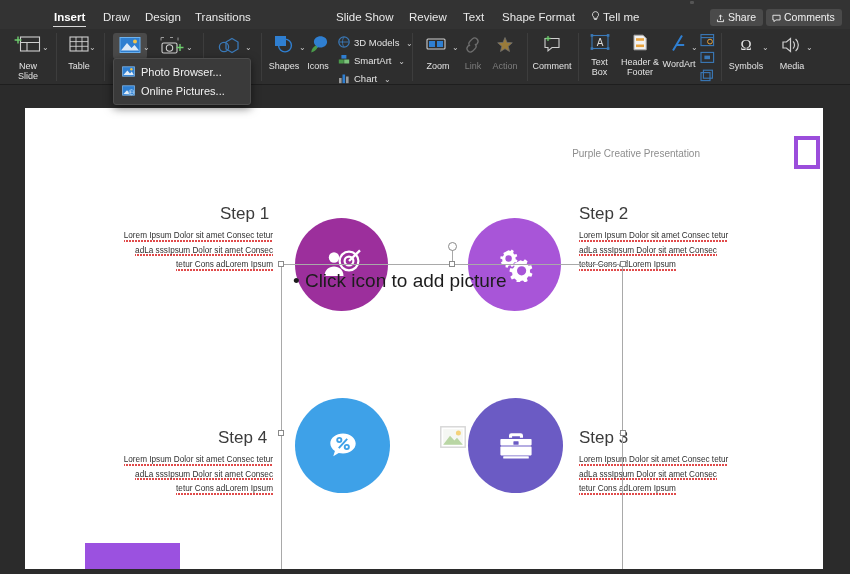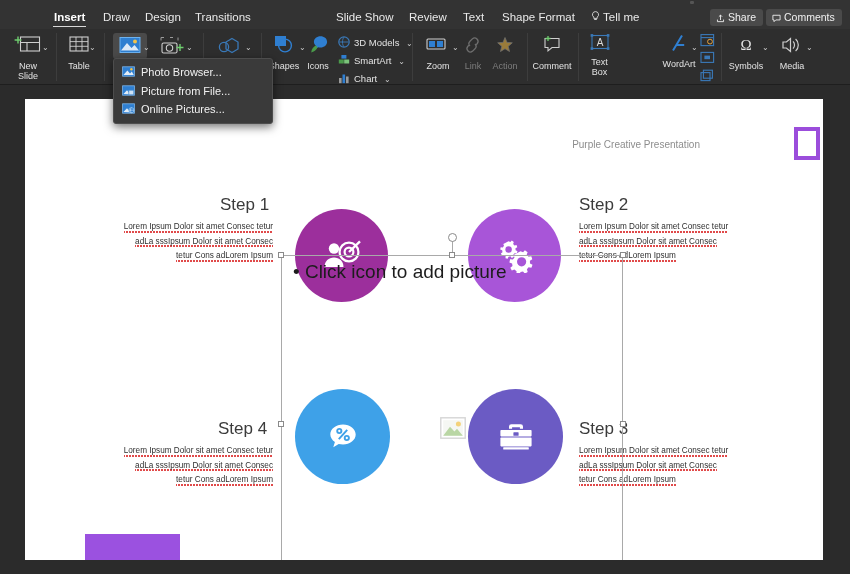--- a/index.html
+++ b/index.html
@@ -64,37 +64,37 @@
     position: absolute; top: 4px; width: 1px; height: 48px; background: #3d3d3d;
   }
   .rb-row { position: absolute; font-size: 9.5px; color: #e3e3e3; white-space: nowrap; }
   .rb-row .g { display: inline-block; vertical-align: middle; margin-right: 4px; }
   .hl-box {
     position: absolute; background: #4a4a4a; border-radius: 3px;
   }
 
   
   .menu {
-    position: absolute; left: 113px; top: 58px; width: 160px;
+    position: absolute; left: 113px; top: 58px; width: 138px;
     background: #3a3a3a; border: 1px solid #4d4d4d;
     border-radius: 3px; padding: 4px 0;
     box-shadow: 0 3px 10px rgba(0,0,0,0.55);
     z-index: 50;
   }
   .menu-item {
     height: 18.5px; line-height: 18.5px;
     font-size: 11px; color: #f2f2f2;
     padding-left: 8px; white-space: nowrap; cursor: default;
   }
   .menu-item .mi { display:inline-block; width: 13px; height: 11px; vertical-align: -1px; margin-right: 6px; }
 
   
   .canvas { position: absolute; top: 85px; left: 0; width: 850px; height: 489px; background: #2b2b2b; }
   .slide {
-    position: absolute; left: 25px; top: 14px; width: 798px; height: 461px;
+    position: absolute; left: 25px; top: 23px; width: 798px; height: 461px;
     background: #ffffff; overflow: hidden;
   }
 
   .deck-title {
     position: absolute; right: 123px; top: 40px;
     font-size: 10px; color: #8d8d8d; white-space: nowrap;
   }
   .corner-rect {
     position: absolute; right: 3px; top: 28px; width: 26px; height: 33px;
     border: 4px solid #9b4ddb;
@@ -363,20 +363,31 @@
           <rect x="3.6" y="1.1" width="2.6" height="2.6" fill="#3a79b8"></rect>
             <rect x="19.8" y="1.1" width="2.6" height="2.6" fill="#3a79b8"></rect>
           <rect x="3.6" y="14.3" width="2.6" height="2.6" fill="#3a79b8"></rect>
             <rect x="19.8" y="14.3" width="2.6" height="2.6" fill="#3a79b8"></rect>
         </svg>
       </span>
       <span class="rb-label">Text
 Box</span>
     </div>
 
+    <div class="rb-item" style="left:617px; top:4px; width:46px;">
+      <span class="rb-icon">
+        <svg width="24" height="20" viewBox="0 0 24 20">
+          <path d="M6 2.2h9l3.2 3.2v11.4H6z" fill="#f2f2f2" stroke="#a8a8a8" stroke-width="1"></path>
+          <rect x="8" y="5.2" width="8" height="2.6" fill="#e8a33d"></rect>
+          <rect x="8" y="11.5" width="8" height="2.6" fill="#e8a33d"></rect>
+        </svg>
+      </span>
+      <span class="rb-label">Header &amp;
+Footer</span>
+    </div>
 
     <div class="rb-item" style="left:661px; top:4px; width:36px;">
       <span class="rb-icon">
         <svg width="26" height="22" viewBox="0 0 26 22">
           <path d="M16 2.5 7 17.5M10.2 12h8" stroke="#2f7fd1" stroke-width="2" fill="none"></path>
         </svg>
       </span>
       <span class="rb-label">WordArt</span>
     </div>
     <span class="caret" style="position:absolute; left:691px; top:14px;">⌄</span>
@@ -432,29 +443,20 @@
 
   <div class="menu">
     <div class="menu-item">
       <span class="mi">
         <svg width="13" height="11" viewBox="0 0 13 11">
             <rect x="0.6" y="0.8" width="11.8" height="9.4" fill="#2f7fd1" stroke="#7bb5ea" stroke-width="0.8"></rect>
             <path d="M1.4 9 5.4 4.4l2.6 3 1.8-1.9 2 3.5z" fill="#e2edf8"></path>
             <circle cx="9.4" cy="3.2" r="1.2" fill="#f2c34a"></circle>
           </svg>
       </span><span>Photo Browser...</span>
-    </div>
-    <div class="menu-item">
-      <span class="mi">
-        <svg width="13" height="11" viewBox="0 0 13 11">
-            <rect x="0.6" y="0.8" width="11.8" height="9.4" fill="#2f7fd1" stroke="#7bb5ea" stroke-width="0.8"></rect>
-            <path d="M1.4 9 5 5.2l2.4 2.8 1.6-1.7 2.2 3.2z" fill="#e2edf8"></path>
-            <rect x="6.8" y="5.2" width="5" height="4.6" fill="#cfe2f5" stroke="#4a8fce" stroke-width="0.7"></rect>
-          </svg>
-      </span><span>Picture from File...</span>
     </div>
     <div class="menu-item">
       <span class="mi">
         <svg width="13" height="11" viewBox="0 0 13 11">
             <rect x="0.6" y="0.8" width="11.8" height="9.4" fill="#2f7fd1" stroke="#7bb5ea" stroke-width="0.8"></rect>
             <path d="M1.4 9 5 5.2l2.4 2.8 1.6-1.7 2.2 3.2z" fill="#e2edf8"></path>
             <circle cx="9.4" cy="7.2" r="2.6" fill="#2f7fd1" stroke="#9fcdf2" stroke-width="0.7"></circle>
             <path d="M6.8 7.2h5.2M9.4 4.6c-1.2 1.4-1.2 3.8 0 5.2" stroke="#d8eaf9" stroke-width="0.6" fill="none"></path>
           </svg>
       </span><span>Online Pictures...</span>

